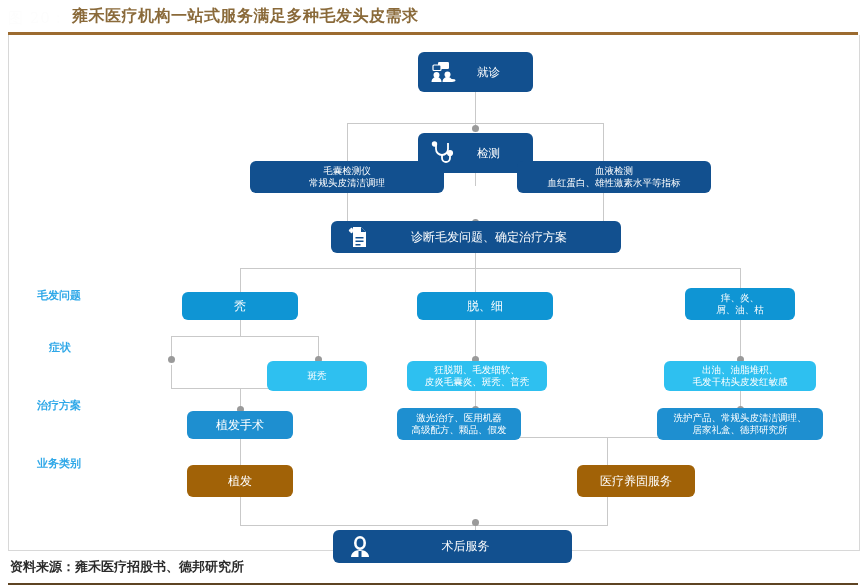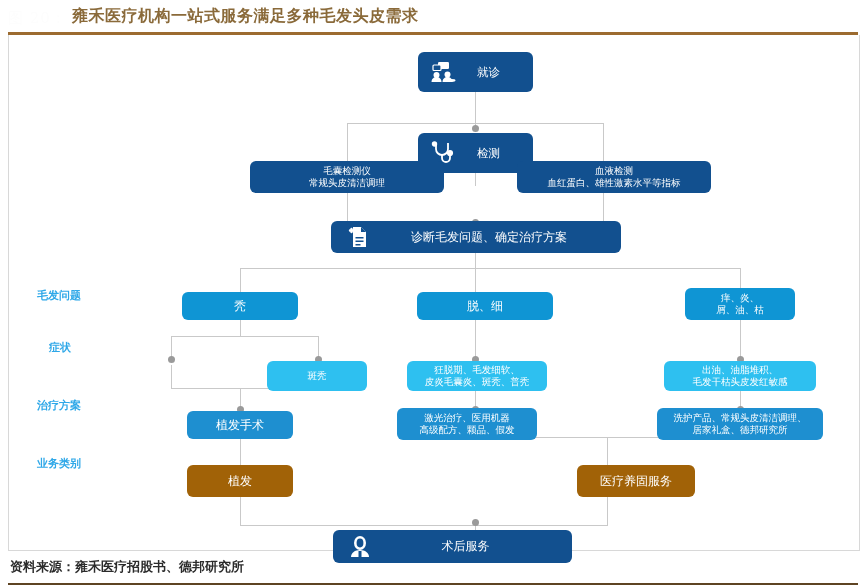--- a/index.html
+++ b/index.html
@@ -238,21 +238,21 @@
 皮炎毛囊炎、斑秃、普秃</span>
   </div>
   <div class="node light fs10" style="left:655px;top:326px;width:152px;height:30px;">
     <span class="txt">出油、油脂堆积、
 毛发干枯头皮发红敏感</span>
   </div>
 
   <div class="node mid fs11" style="left:178px;top:376px;width:106px;height:28px;">
     <span class="txt">植发手术</span>
   </div>
-  <div class="node mid fs10" style="left:388px;top:373px;width:140px;height:32px;">
+  <div class="node mid fs10" style="left:388px;top:373px;width:124px;height:32px;">
     <span class="txt">激光治疗、医用机器
 高级配方、颗品、假发</span>
   </div>
   <div class="node mid fs10" style="left:648px;top:373px;width:166px;height:32px;">
     <span class="txt">洗护产品、常规头皮清洁调理、
 居家礼盒、德邦研究所</span>
   </div>
 
   <div class="node teal fs11" style="left:178px;top:430px;width:106px;height:32px;">
     <span class="txt">植发</span>

